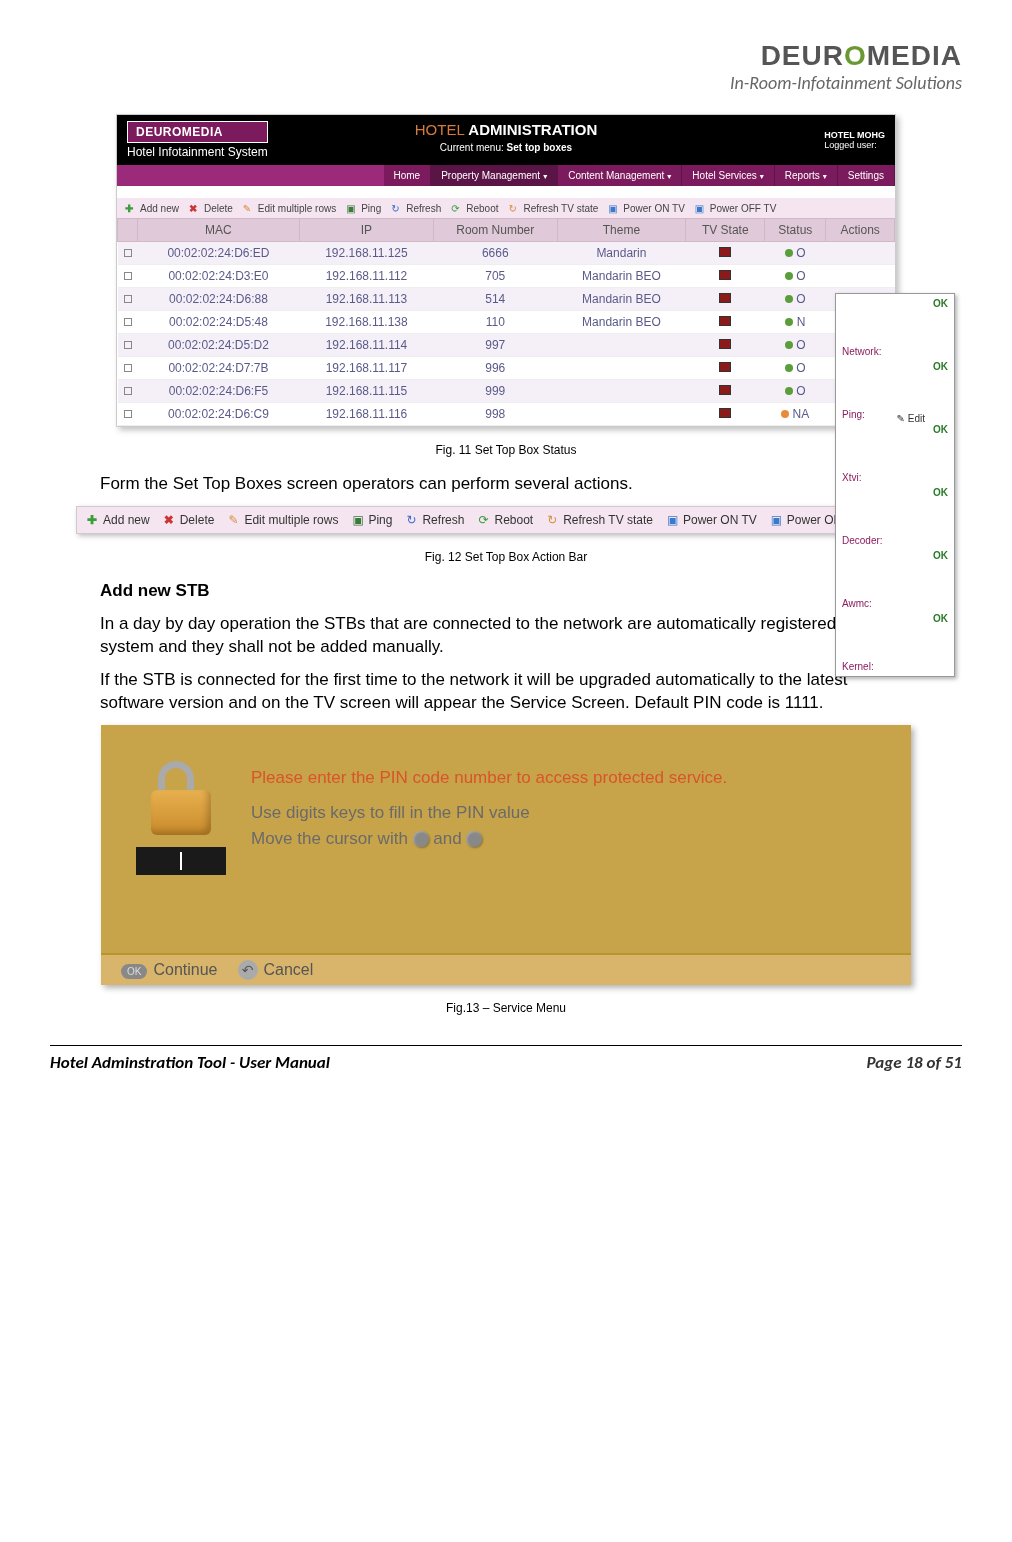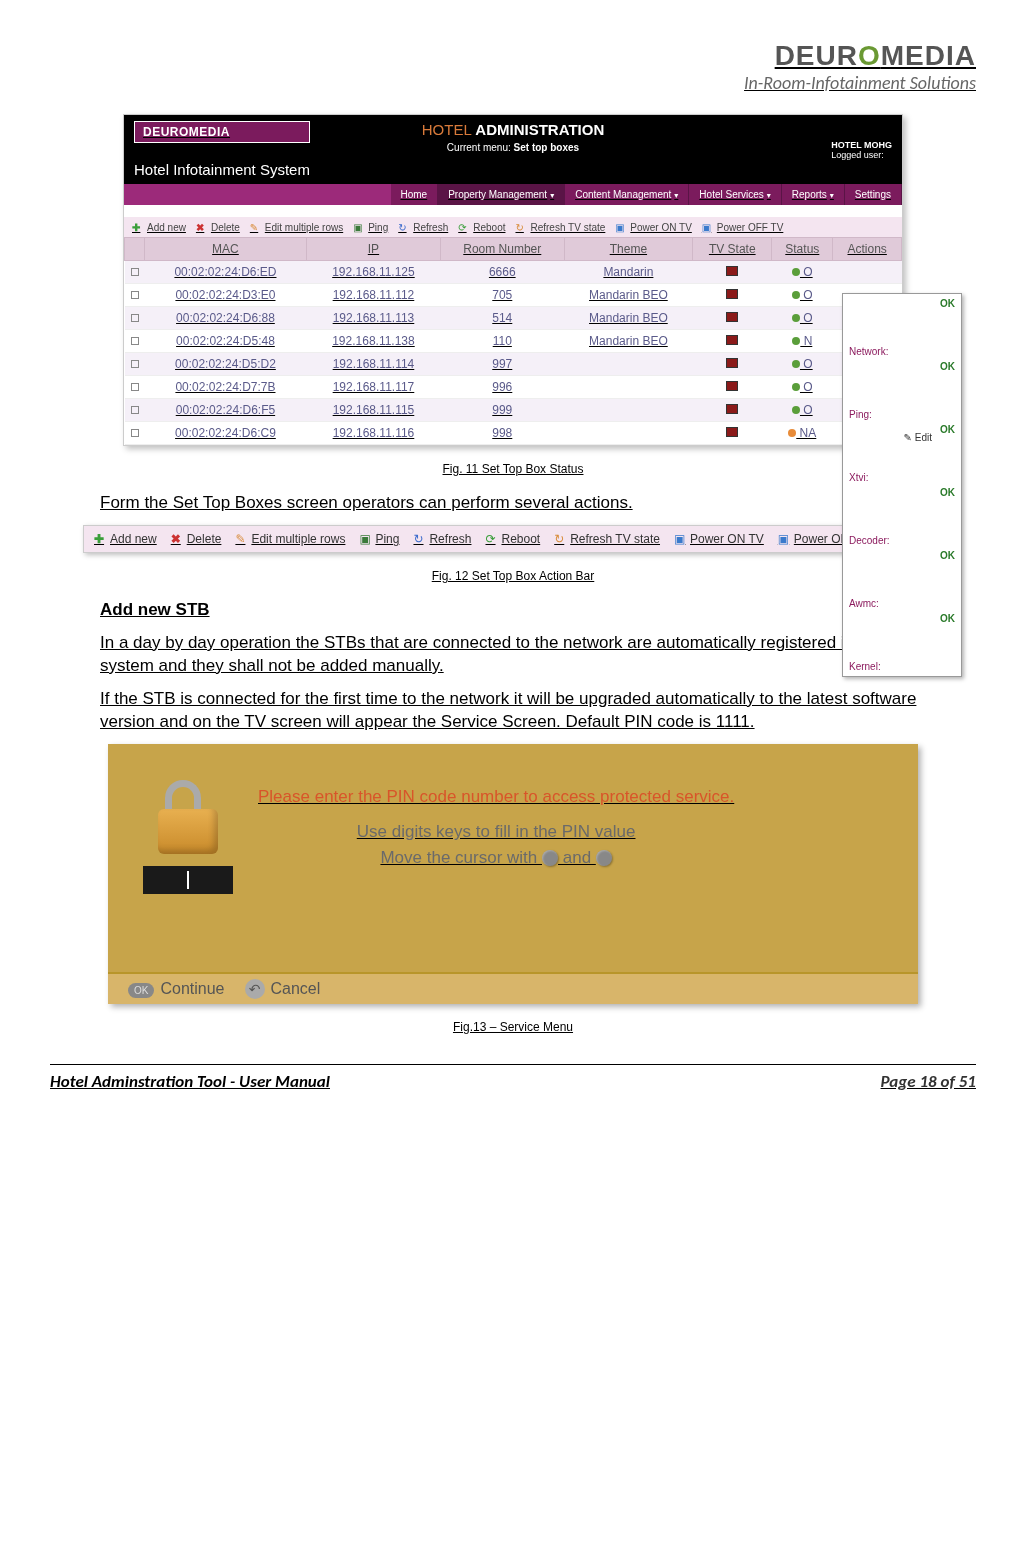--- a/index.html
+++ b/index.html
@@ -1,29 +1,29 @@
 <!DOCTYPE html>
 <html><head>
 <meta charset="utf-8">
 <style>
   * { box-sizing: border-box; margin: 0; padding: 0; }
   body { font-family: Arial, sans-serif; width: 1012px; margin: 0 auto; background: #fff; color: #000; }
-  .page { padding: 40px 36px 20px 50px; position: relative; min-height: 1542px; text-decoration: underline; }
+  .page { padding: 40px 50px 20px 50px; position: relative; min-height: 1542px; }
   .logo-header { text-align: right; margin-bottom: 20px; }
   .logo-header .logo { font-size: 28px; font-weight: bold; color: #555; letter-spacing: 1px; }
   .logo-header .logo .green { color: #6a9933; }
   .logo-header .tagline { font-style: italic; color: #666; font-size: 18px; font-family: Calibri, sans-serif; }
   .fig-caption { text-align: center; font-size: 12px; margin: 16px 0; }
   .body-text { font-size: 17px; margin: 10px 50px; line-height: 1.35; }
   .body-text.b { font-weight: bold; }
   
   .ss1 { width: 780px; margin: 0 auto; border: 1px solid #ccc; box-shadow: 3px 3px 6px rgba(0,0,0,0.25); position: relative; font-size: 10px; background: #fff; }
   .ss1-top { background: #000; color: #fff; display: flex; align-items: center; padding: 6px 10px; position: relative; }
   .ss1-top .mini-logo { background: #7b1b5d; padding: 3px 8px; font-size: 12px; font-weight: bold; letter-spacing: 0.5px; border: 1px solid #fff; }
-  .ss1-top .mini-sub { font-size: 15px; margin-top: 18px; }
+  .ss1-top .mini-sub { font-size: 12px; margin-top: 2px; }
   .ss1-top .center-title { position: absolute; left: 50%; transform: translateX(-50%); top: 6px; text-align: center; }
   .ss1-top .center-title .t1 { font-size: 15px; color: #d87a3a; }
   .ss1-top .center-title .t1 b { color: #fff; }
   .ss1-top .center-title .t2 { font-size: 10px; margin-top: 4px; }
   .ss1-top .right-info { margin-left: auto; font-size: 9px; text-align: left; }
   .ss1-nav { background: #9c2a7a; display: flex; justify-content: flex-end; padding: 0; }
   .ss1-nav .nav { background: #7b1b5d; color: #fff; padding: 5px 10px; font-size: 10px; border-right: 1px solid #5a1446; cursor: pointer; }
   .ss1-nav .nav.active { background: #5a1446; }
   .ss1-nav .chev { font-size: 8px; margin-left: 3px; }
   .ss1-toolbar { background: #f4e5f0; padding: 4px 8px; display: flex; gap: 10px; font-size: 10px; color: #444; flex-wrap: wrap; }
@@ -59,21 +59,21 @@
   .ss3 { width: 810px; margin: 10px auto; background: #c7a44a; box-shadow: 3px 3px 6px rgba(0,0,0,0.3); position: relative; }
   .ss3-body { padding: 40px 30px 80px 30px; display: flex; gap: 20px; align-items: flex-start; min-height: 260px; }
   .lock-wrap { text-align: center; width: 100px; flex-shrink: 0; }
   .lock { width: 70px; height: 70px; margin: 0 auto; position: relative; }
   .lock-body { width: 60px; height: 45px; background: linear-gradient(#e8b050, #c88a2a); border-radius: 6px; position: absolute; bottom: 0; left: 5px; box-shadow: inset -4px -4px 6px rgba(0,0,0,0.2); }
   .lock-sh { width: 36px; height: 36px; border: 7px solid #aaa; border-bottom: none; border-radius: 20px 20px 0 0; position: absolute; top: -4px; left: 12px; }
   .pin-box { width: 90px; height: 28px; background: #1a1a1a; margin: 12px auto 0 auto; display: flex; align-items: center; justify-content: center; }
   .pin-cursor { width: 2px; height: 18px; background: #fff; }
   .ss3-text { font-size: 17px; line-height: 1.5; }
   .ss3-text .l1 { color: #d8552a; margin-bottom: 10px; }
-  .ss3-text .grey { color: #6a6a6a; text-align: center; }
+  .ss3-text .grey { color: #6a6a6a; }
   .circ { display: inline-block; width: 16px; height: 16px; border-radius: 50%; background: #888; vertical-align: middle; box-shadow: inset 1px 1px 2px rgba(255,255,255,0.3), 1px 1px 2px rgba(0,0,0,0.3); }
   .ss3-footer { position: absolute; bottom: 0; left: 0; right: 0; height: 32px; background: #d8b56a; display: flex; align-items: center; gap: 20px; padding-left: 20px; font-size: 16px; color: #555; border-top: 2px solid #b8952a; }
   .ok-pill { display: inline-block; background: #888; color: #ddd; font-size: 10px; padding: 2px 6px; border-radius: 8px; margin-right: 6px; }
   .back-ico { display: inline-block; width: 20px; height: 20px; border-radius: 50%; background: #aaa; color: #555; text-align: center; line-height: 20px; font-size: 14px; margin-right: 6px; }
   
   .hr { border-top: 1.5px solid #000; margin: 30px 0 6px 0; }
   .footer { display: flex; justify-content: space-between; font-family: Calibri, sans-serif; font-style: italic; font-weight: bold; font-size: 17px; }
   .footer .right { color: #333; }
 </style>
 </head>

